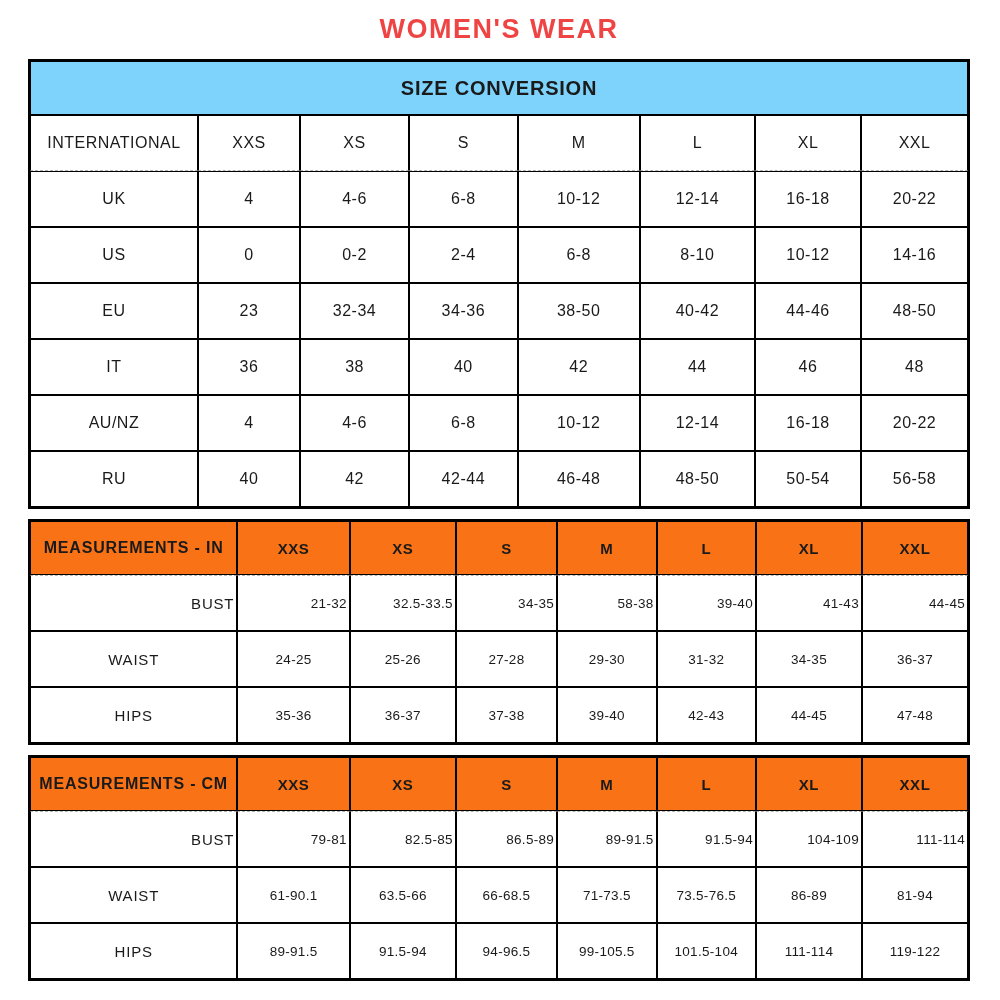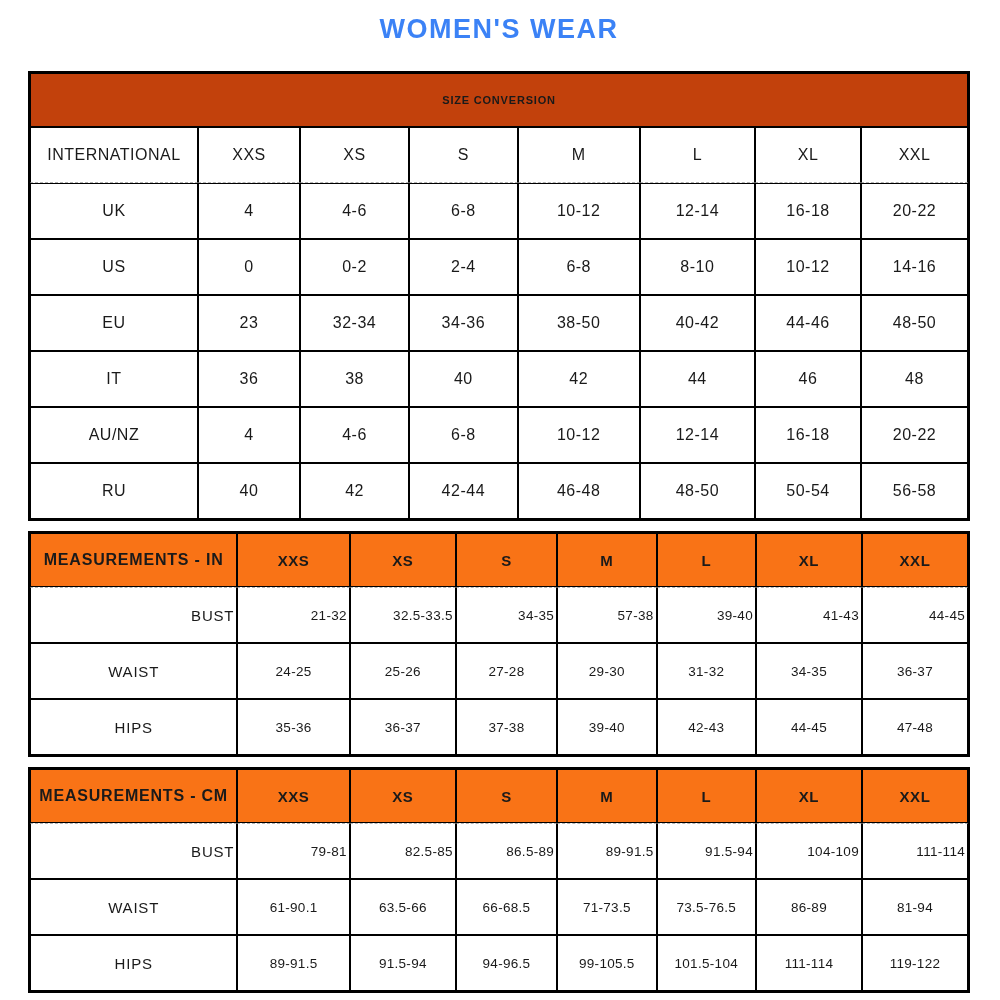--- a/index.html
+++ b/index.html
@@ -13,46 +13,46 @@
   }
   .page {
     width: 942px;
     margin-left: 28px;
   }
   .page-title {
     text-align: center;
     font-size: 27px;
     font-weight: 700;
     letter-spacing: 1.5px;
-    color: #3b82f6;
+    color: #ef4444;
     padding-top: 12px;
     line-height: 34px;
-    margin-bottom: 25px;
+    margin-bottom: 13px;
   }
   table.tbl {
     width: 100%;
     border-collapse: separate;
     border-spacing: 0;
     border: 2px solid #000;
     table-layout: fixed;
   }
   table.tbl td {
     border: 1px solid #000;
     text-align: center;
     vertical-align: middle;
     padding: 0 2px;
     overflow: hidden;
   }
   
   .t1 td { height: 54px; font-size: 16px; letter-spacing: 0.5px; }
   .t1 .title-cell {
     height: 52px;
-    background: #c2410c;
+    background: #7dd3fc;
     font-weight: 700;
-    font-size: 11px;
+    font-size: 20px;
     letter-spacing: 0.8px;
   }
   .t1 .intl-row td { border-bottom: 1px dashed #b3b3b3; }
   
   .t2 { margin-top: 10px; }
   .t2 td { height: 54px; font-size: 13.5px; letter-spacing: 0.3px; }
   .t2 .hdr-row td {
     height: 52px;
     background: #f97316;
     font-weight: 700;
@@ -185,21 +185,21 @@
       <td>M</td>
       <td>L</td>
       <td>XL</td>
       <td>XXL</td>
     </tr>
     <tr class="first-data-row">
       <td class="lbl">BUST</td>
       <td>21-32</td>
       <td>32.5-33.5</td>
       <td>34-35</td>
-      <td>57-38</td>
+      <td>58-38</td>
       <td>39-40</td>
       <td>41-43</td>
       <td>44-45</td>
     </tr>
     <tr>
       <td class="lbl">WAIST</td>
       <td>24-25</td>
       <td>25-26</td>
       <td>27-28</td>
       <td>29-30</td>

